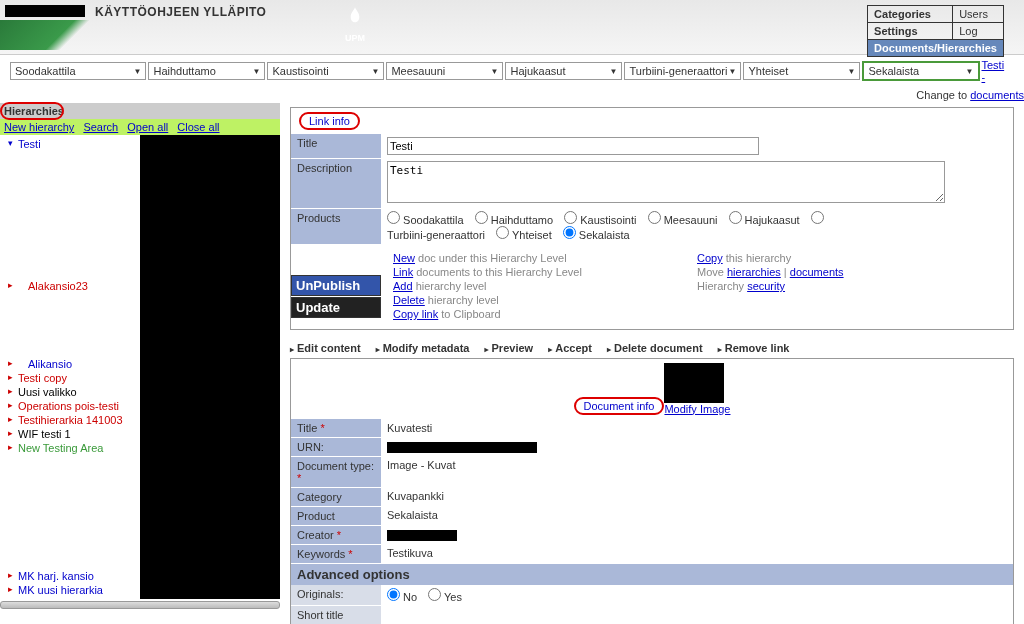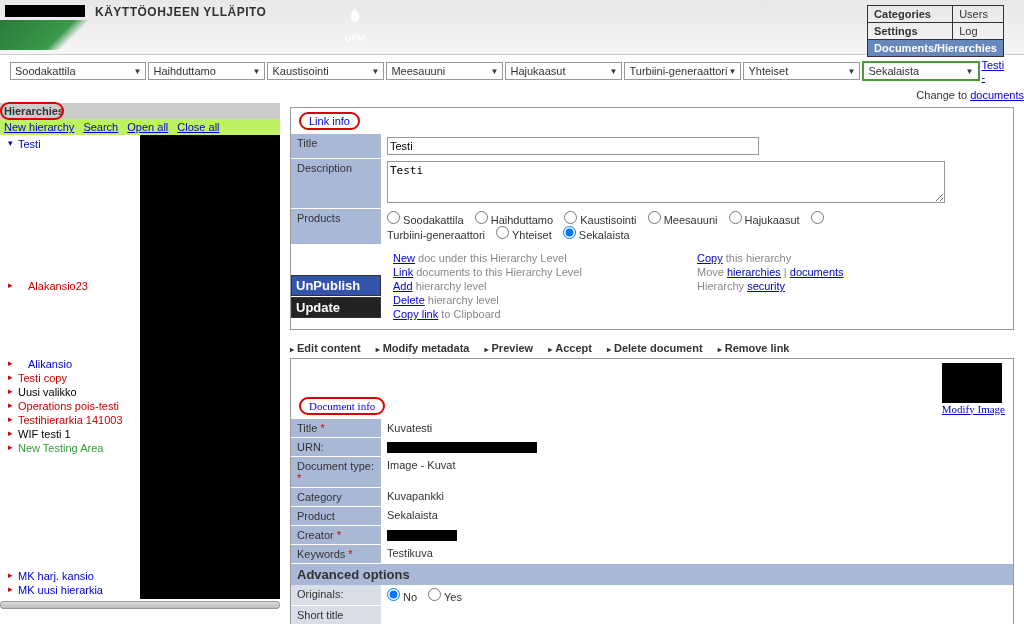--- a/index.html
+++ b/index.html
@@ -68,21 +68,21 @@
 .btn-area { padding: 0; }
 .btn { display: block; width: 90px; padding: 2px 4px; color: #fff; font-size: 13px; font-weight: bold; border: 1px solid #333; text-align: left; margin-bottom: 1px; }
 .btn.unpublish { background: #3355aa; }
 .btn.update { background: #222; }
 
 .toolbar { padding: 4px 0; }
 .toolbar .tb-item { display: inline-block; margin-right: 12px; font-size: 11px; font-weight: bold; }
 .toolbar .tb-item::before { content: "▸"; font-size: 8px; margin-right: 3px; }
 
 .doc-panel { border: 1px solid #999; }
-.doc-title-row { display: flex; justify-content: space-between; align-items: flex-end; padding: 4px 8px; font-family: Liberation Serif, serif; }
+.doc-title-row { display: flex; justify-content: center; align-items: flex-end; padding: 4px 8px; }
 .img-box { width: 60px; height: 40px; background: #000; }
 .modify-img { color: #00c; text-decoration: underline; font-size: 11px; }
 
 .adv-header { background: #aab8d8; padding: 3px 6px; font-weight: bold; font-size: 13px; }
 .black-bar { display: inline-block; background: #000; height: 11px; vertical-align: middle; }
 .sidebar-scrollbar { height: 8px; background: linear-gradient(to bottom,#ddd,#bbb); border: 1px solid #999; border-radius: 3px; margin-top: 2px;}
 </style>
 </head>
 <body>
 

